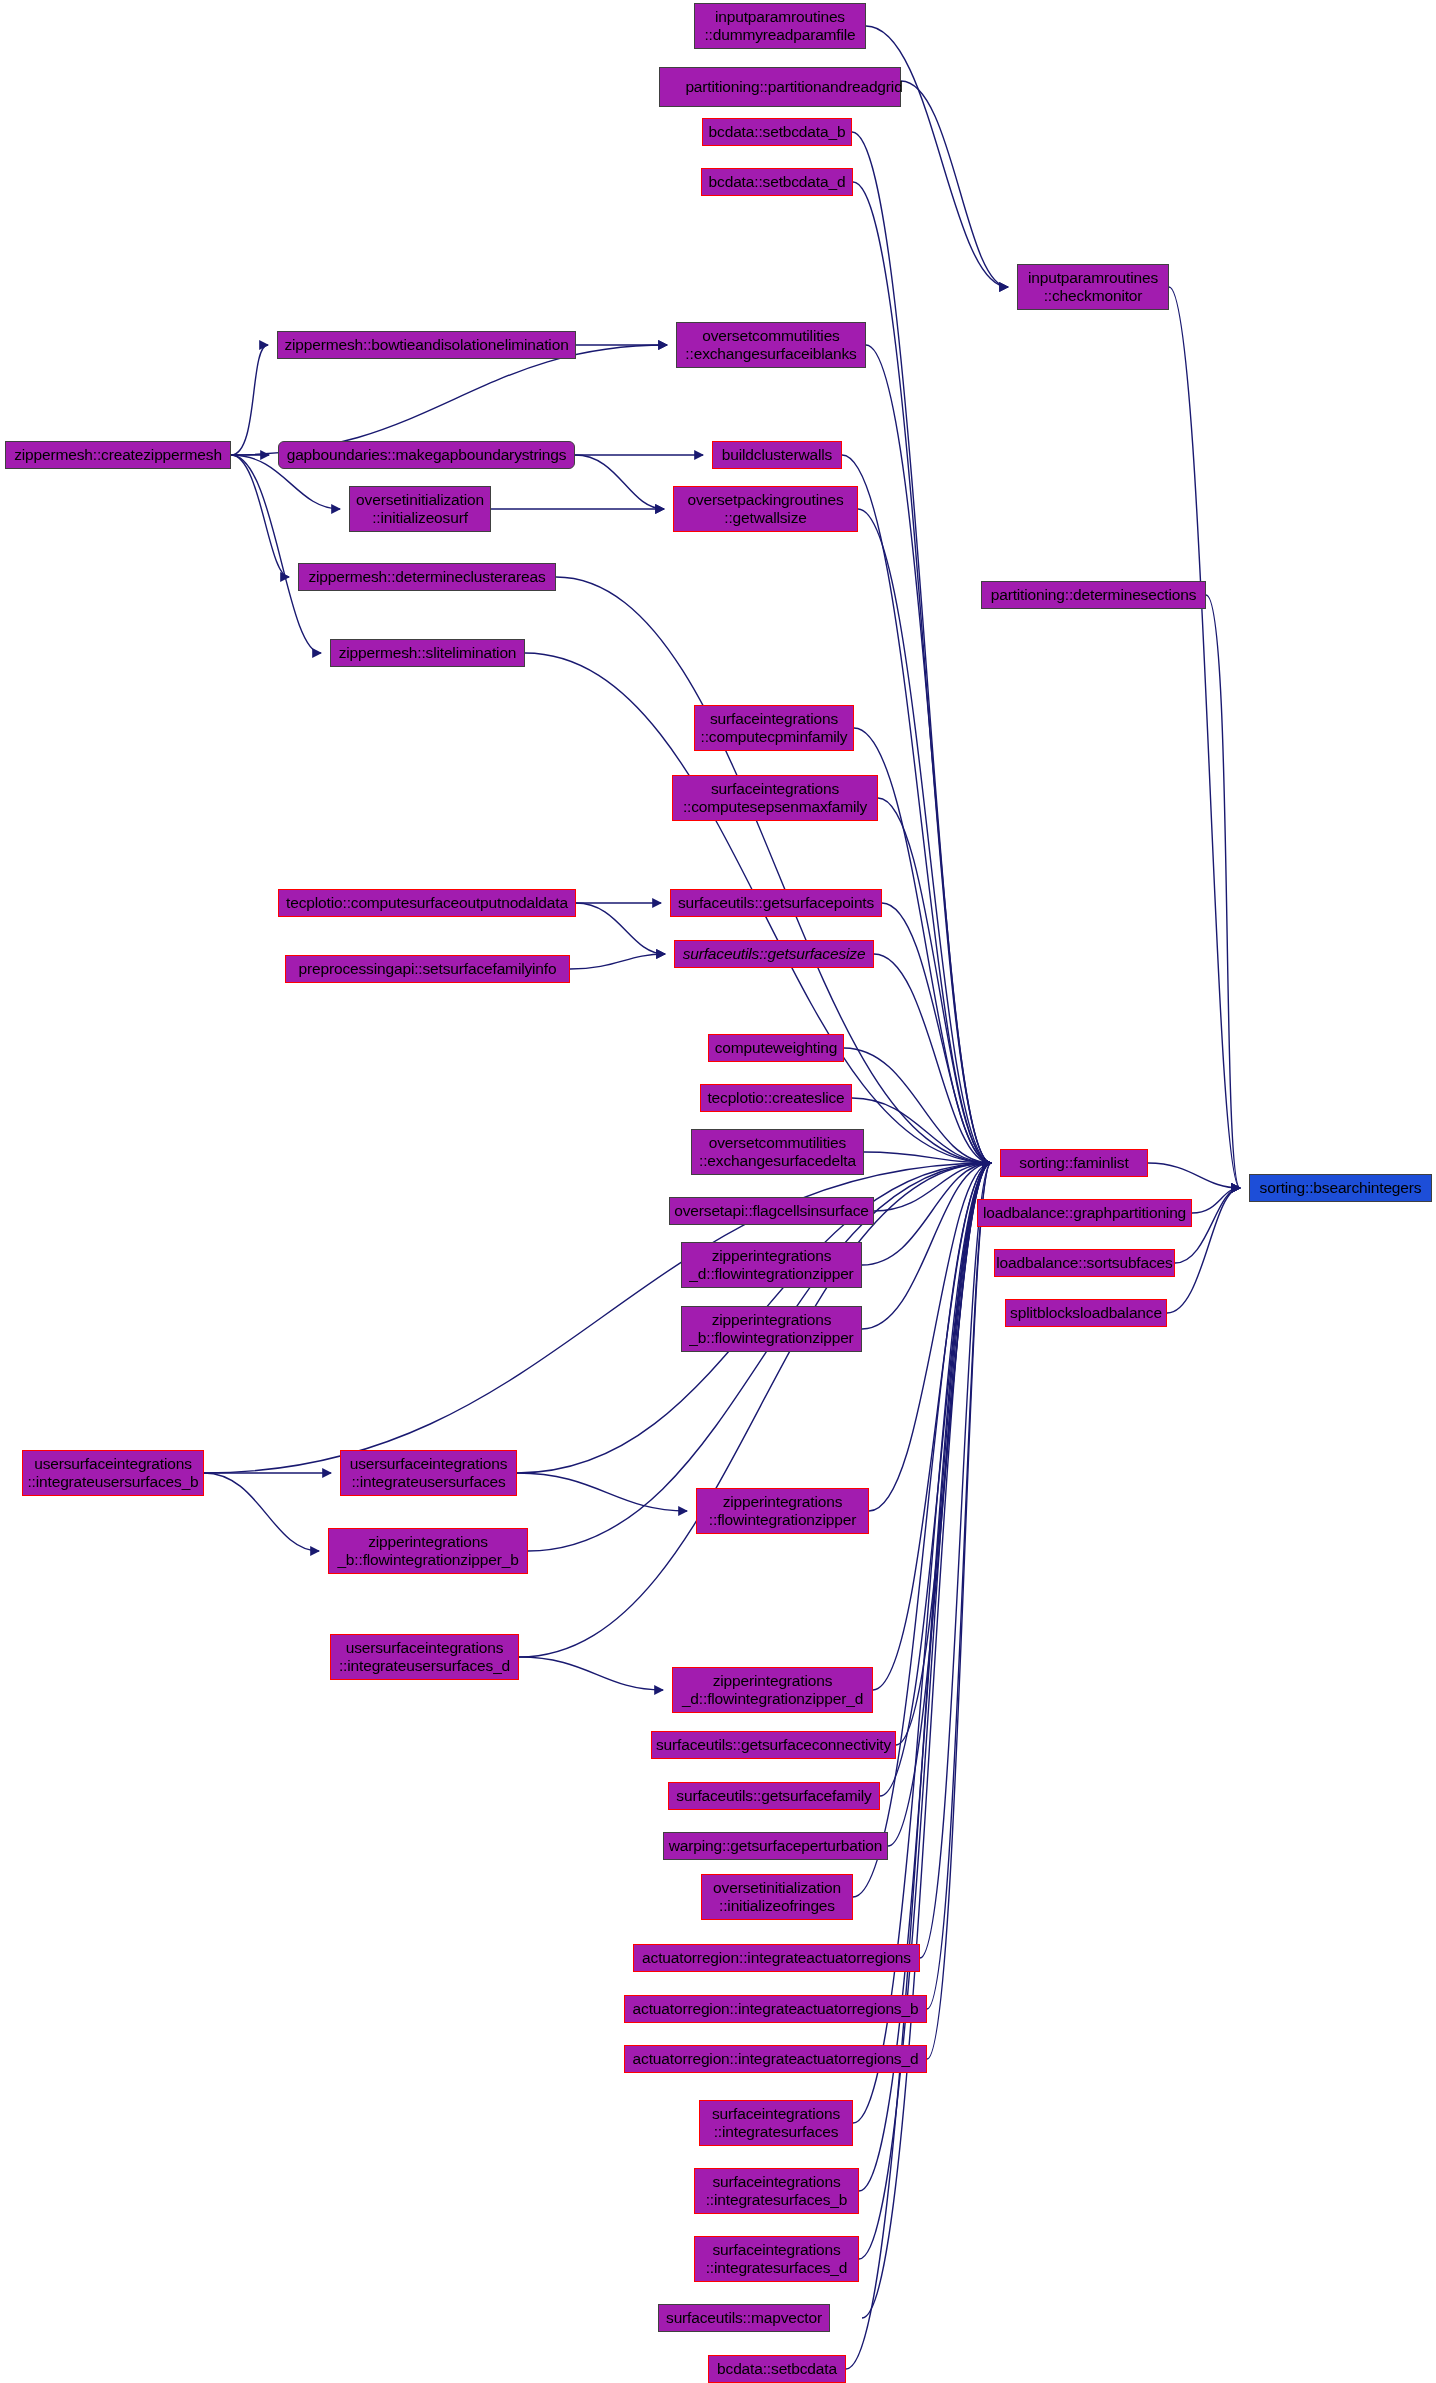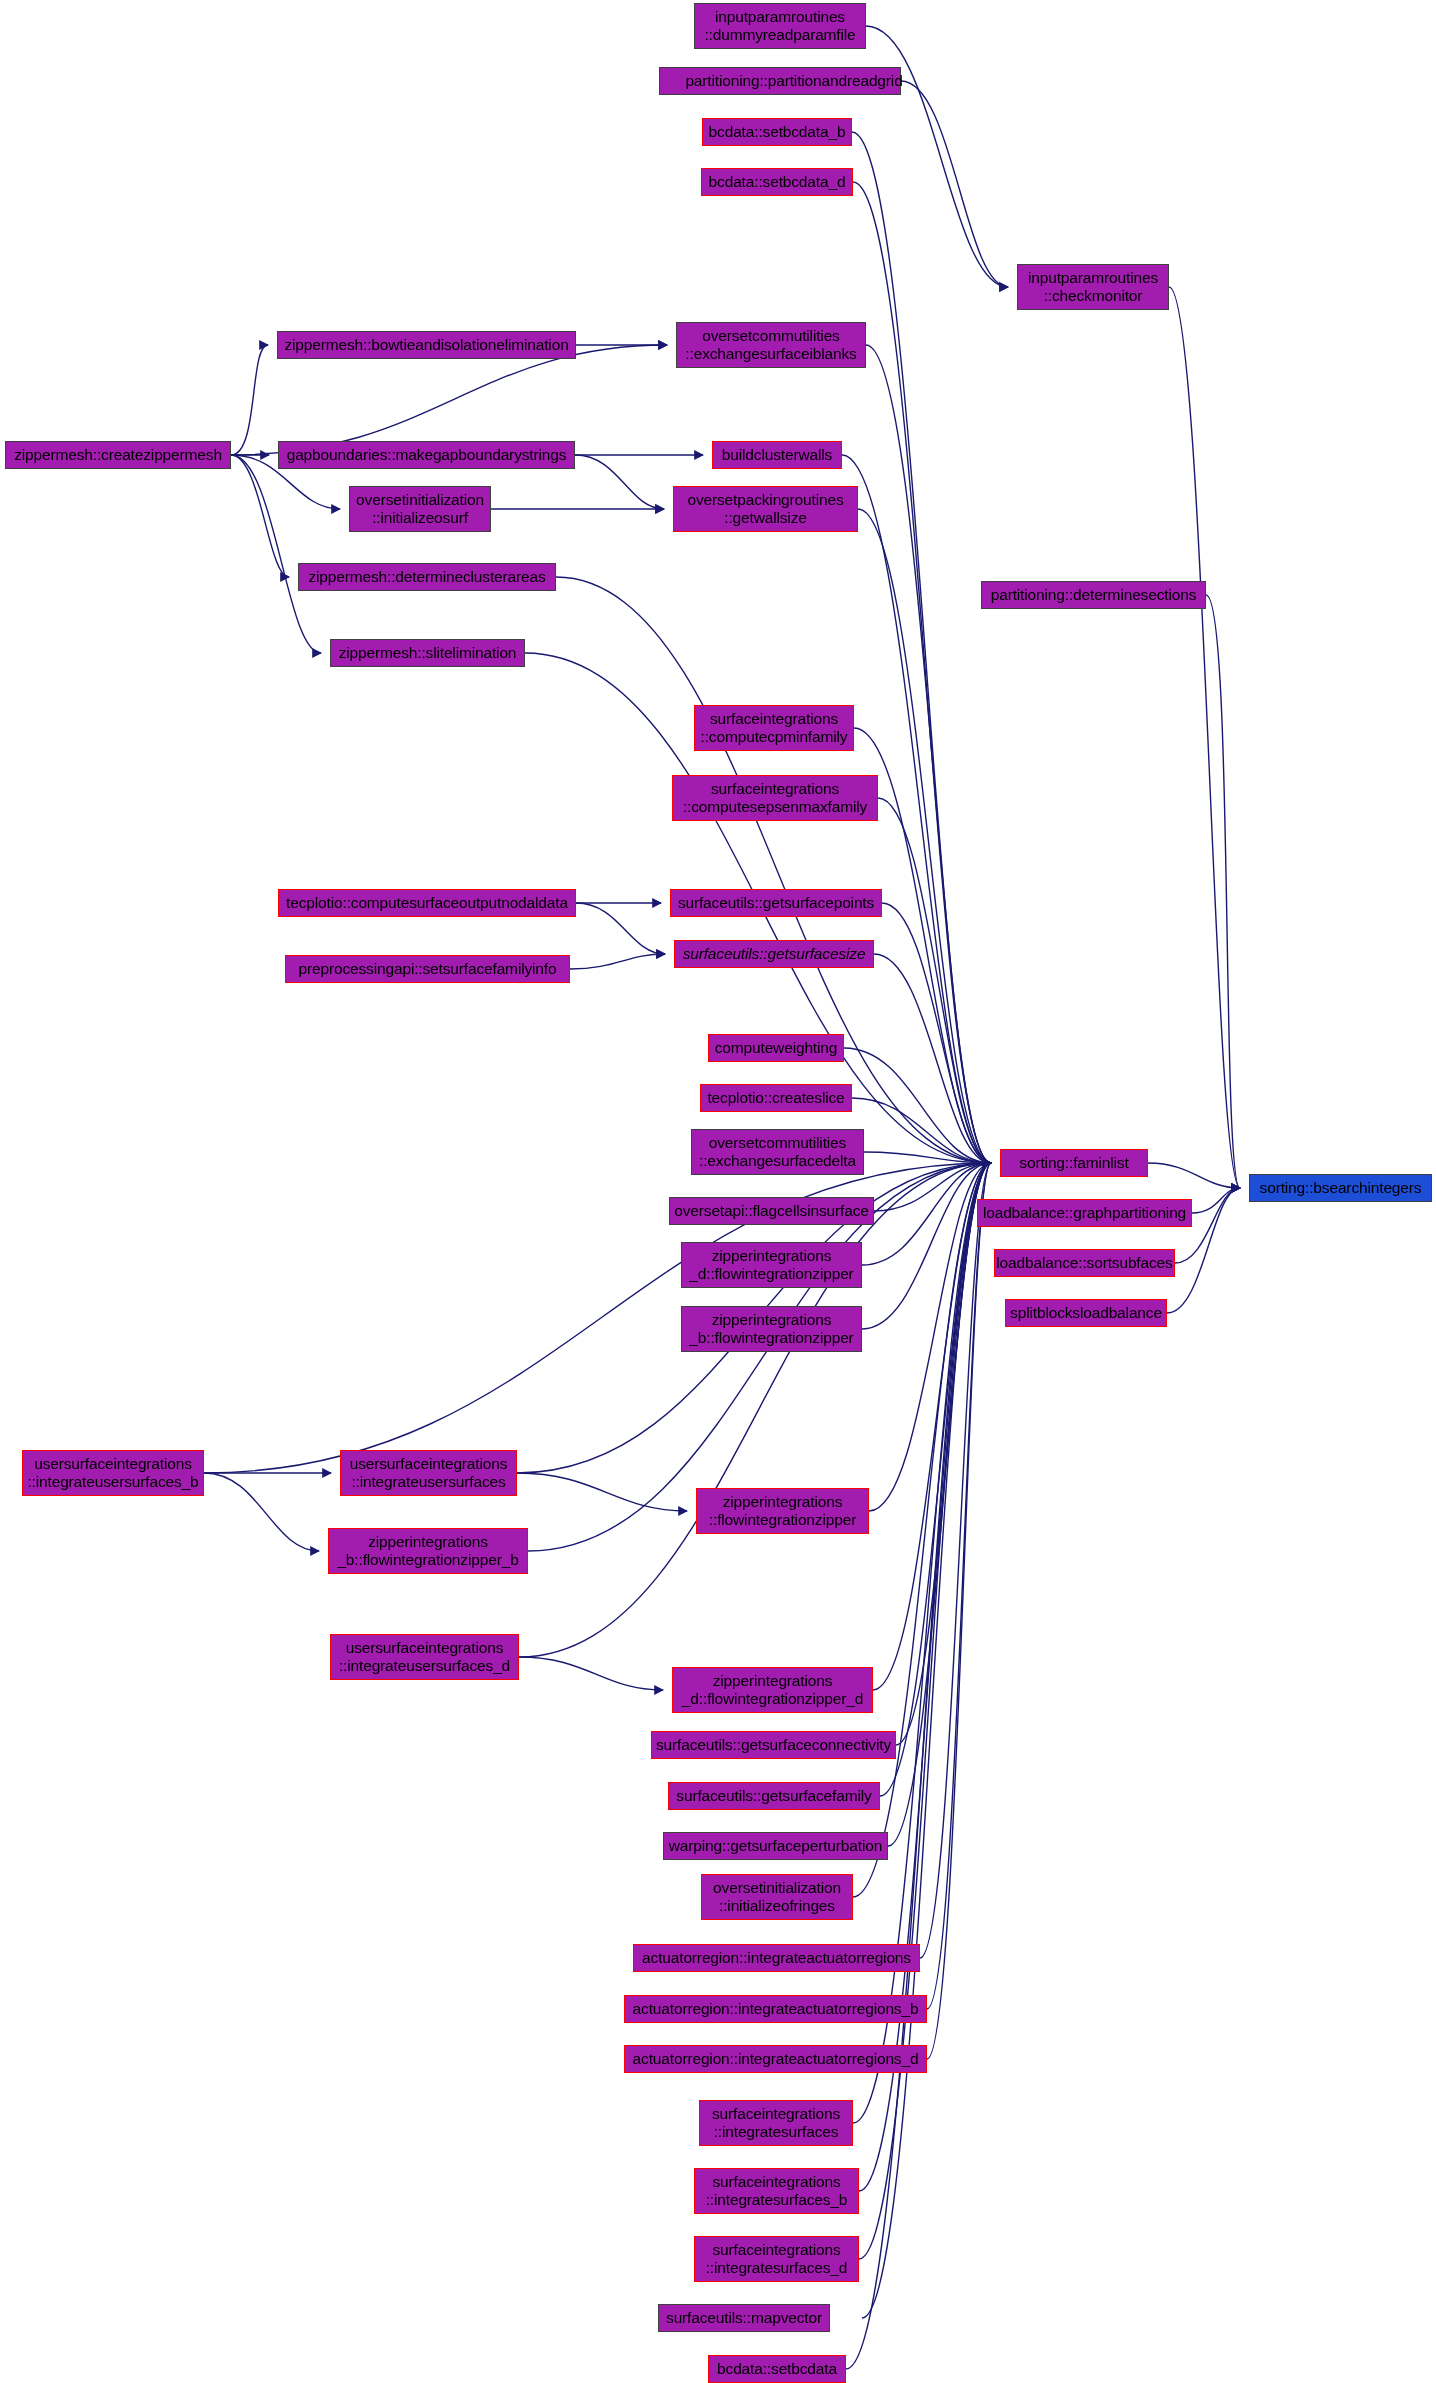--- a/index.html
+++ b/index.html
@@ -101,30 +101,30 @@
         <path d="M 853 2123 C 919.15 2123, 933.85 1163, 991 1163" fill="none" stroke="#191970" stroke-width="1.4" marker-end="url(#arrow)"></path>
         <path d="M 859 2191 C 922.45 2191, 936.55 1163, 991 1163" fill="none" stroke="#191970" stroke-width="1.4" marker-end="url(#arrow)"></path>
         <path d="M 859 2259 C 922.45 2259, 936.55 1163, 991 1163" fill="none" stroke="#191970" stroke-width="1.4" marker-end="url(#arrow)"></path>
         <path d="M 862 2318 C 924.1 2318, 937.9 1163, 991 1163" fill="none" stroke="#191970" stroke-width="1.4" marker-end="url(#arrow)"></path>
         <path d="M 846 2369 C 915.3 2369, 930.7 1163, 991 1163" fill="none" stroke="#191970" stroke-width="1.4" marker-end="url(#arrow)"></path>
       </g>
   </svg>
   <div id="node-layer">
       <div class="node" style="left: 694px; top: 3px; width: 172px; height: 46px;">inputparamroutines
 ::dummyreadparamfile</div>
-      <div class="node" style="left: 659px; top: 67px; width: 242px; height: 28px; padding-left: 28px;">partitioning::partitionandreadgrid</div>
+      <div class="node" style="left: 659px; top: 67px; width: 242px; height: 40px; padding-left: 28px;">partitioning::partitionandreadgrid</div>
       <div class="node red" style="left: 702px; top: 118px; width: 150px; height: 28px;">bcdata::setbcdata_b</div>
       <div class="node red" style="left: 701px; top: 168px; width: 152px; height: 28px;">bcdata::setbcdata_d</div>
       <div class="node" style="left: 1017px; top: 264px; width: 152px; height: 46px;">inputparamroutines
 ::checkmonitor</div>
       <div class="node" style="left: 277px; top: 331px; width: 299px; height: 28px;">zippermesh::bowtieandisolationelimination</div>
       <div class="node" style="left: 676px; top: 322px; width: 190px; height: 46px;">oversetcommutilities
 ::exchangesurfaceiblanks</div>
       <div class="node" style="left: 5px; top: 441px; width: 226px; height: 28px;">zippermesh::createzippermesh</div>
-      <div class="node" style="left: 278px; top: 441px; width: 297px; height: 28px;">gapboundaries::makegapboundarystrings</div>
+      <div class="node" style="left: 278px; top: 441px; width: 297px; height: 28px; border-radius: 6px;">gapboundaries::makegapboundarystrings</div>
       <div class="node red" style="left: 712px; top: 441px; width: 130px; height: 28px;">buildclusterwalls</div>
       <div class="node" style="left: 349px; top: 486px; width: 142px; height: 46px;">oversetinitialization
 ::initializeosurf</div>
       <div class="node red" style="left: 673px; top: 486px; width: 185px; height: 46px;">oversetpackingroutines
 ::getwallsize</div>
       <div class="node" style="left: 298px; top: 563px; width: 258px; height: 28px;">zippermesh::determineclusterareas</div>
       <div class="node" style="left: 981px; top: 581px; width: 225px; height: 28px;">partitioning::determinesections</div>
       <div class="node" style="left: 330px; top: 639px; width: 195px; height: 28px;">zippermesh::slitelimination</div>
       <div class="node red" style="left: 694px; top: 705px; width: 160px; height: 46px;">surfaceintegrations
 ::computecpminfamily</div>

